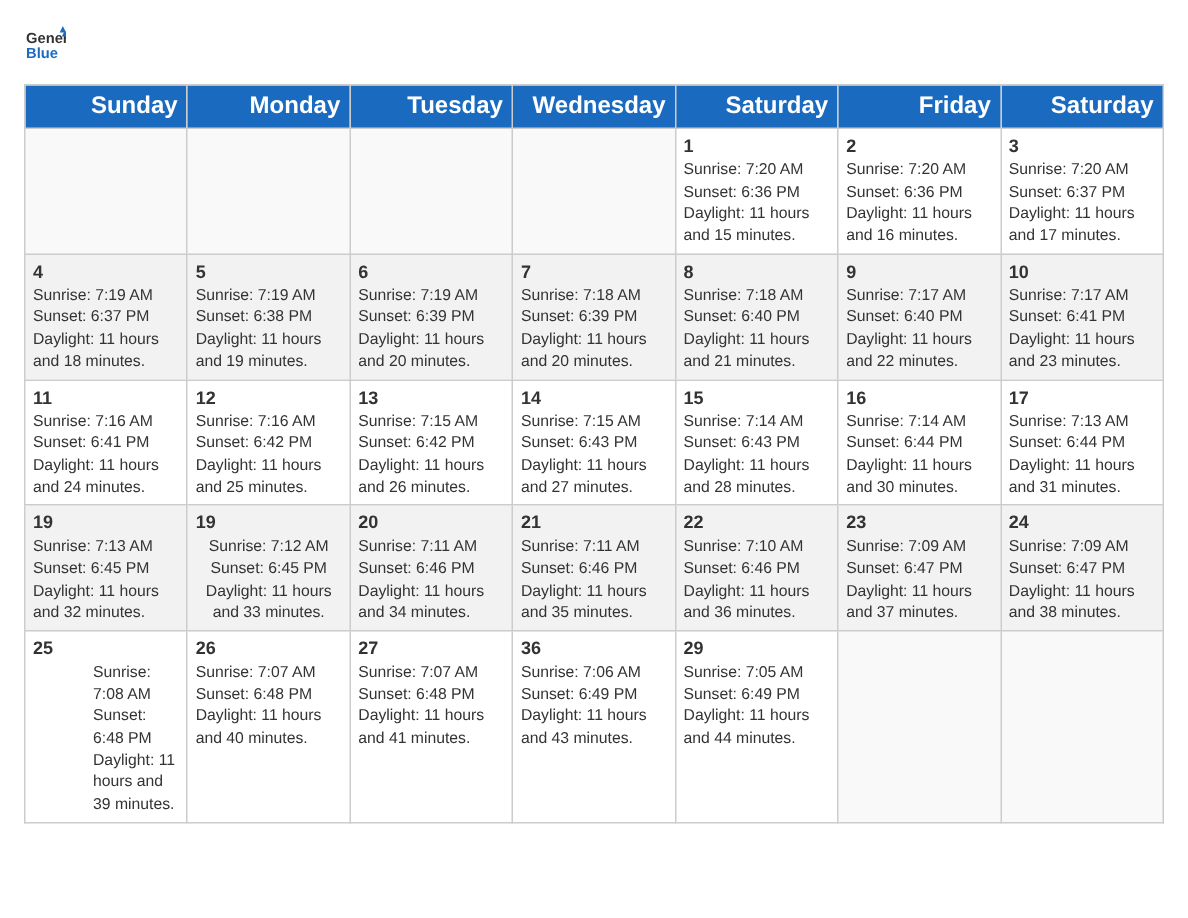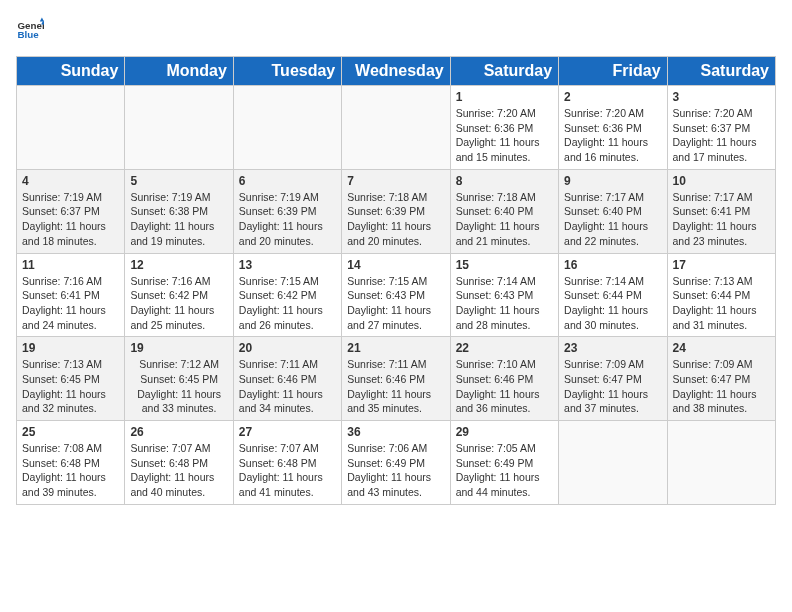--- a/index.html
+++ b/index.html
@@ -263,21 +263,21 @@
         <td>
           <div class="day-number">24</div>
           <div class="day-info" style="white-space: pre-line;">Sunrise: 7:09 AM
 Sunset: 6:47 PM
 Daylight: 11 hours and 38 minutes.</div>
         </td>
       </tr>
       <tr>
         <td>
           <div class="day-number">25</div>
-          <div class="day-info" style="white-space: pre-line;">Sunrise: 7:08 AM
+          <div class="day-info" style="white-space: pre-line; margin-left: 40px;">Sunrise: 7:08 AM
 Sunset: 6:48 PM
 Daylight: 11 hours and 39 minutes.</div>
         </td>
         <td>
           <div class="day-number">26</div>
           <div class="day-info" style="white-space: pre-line;">Sunrise: 7:07 AM
 Sunset: 6:48 PM
 Daylight: 11 hours and 40 minutes.</div>
         </td>
         <td>

